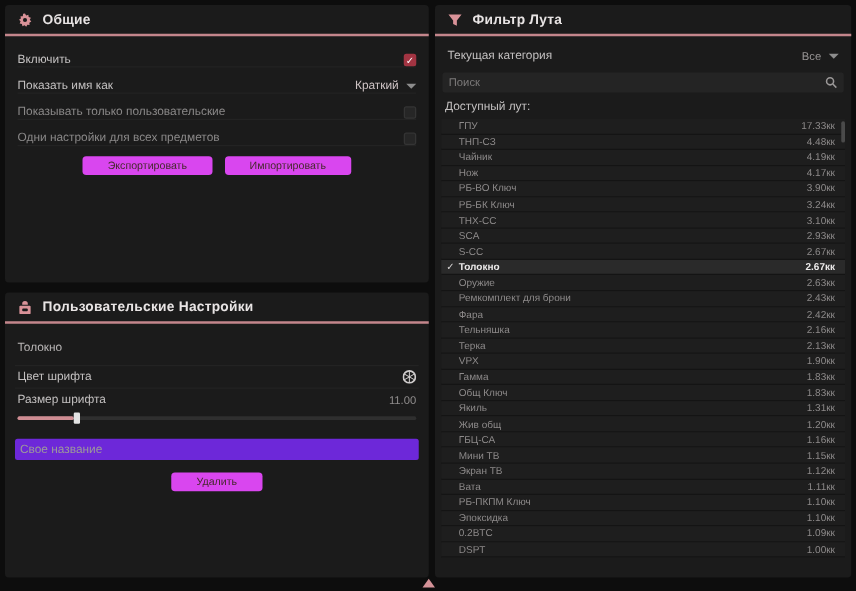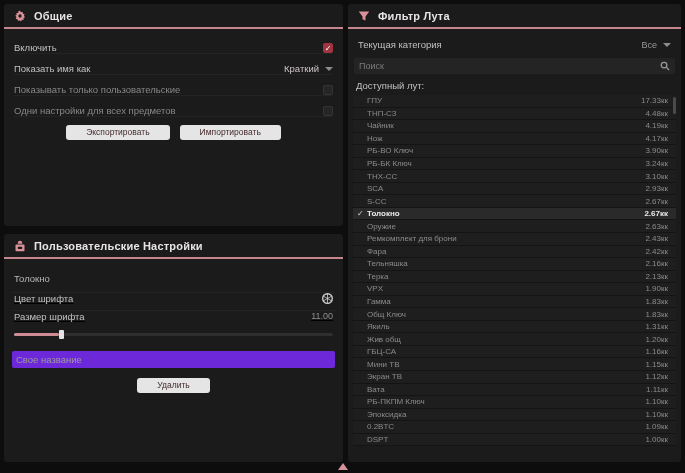--- a/index.html
+++ b/index.html
@@ -26,27 +26,27 @@
   .checkbox { width:10px; height:10px; border-radius:2px; background:#262626;
               border:1px solid #343434; color:#fff; font-size:8px; line-height:9px;
               text-align:center; }
   .checkbox.on { background:#a23442; border-color:#a23442; }
   .dropdown { display:flex; align-items:center; gap:6px; }
   .dd-value { color:#cfc4c5; font-size:9.5px; }
   .dd-value.gray { color:#9a9797; font-size:9px; }
   .chev { width:0; height:0; border-left:4px solid transparent; border-right:4px solid transparent;
           border-top:4px solid #8d8d8d; }
   .btn-row { display:flex; justify-content:center; gap:10px; margin-top:8px; }
-  .btn { background:#e5e5e5; color:#45292c; border:none; border-radius:3px;
+  .btn { background:#d946ef; color:#45292c; border:none; border-radius:3px;
          font-size:8.5px; font-family:inherit; padding:3px 20px; line-height:1.1; }
 
   
   .c-body { padding:8px 8px 0 8px; }
   .c-itemname { color:#b9b6b6; font-size:9.5px; padding:6px 2px 8px 2px; }
-  .c-row { display:flex; align-items:flex-start; height:18px; padding:0 2px; border-top:1px solid #232323;text-decoration:underline; }
+  .c-row { display:flex; align-items:center; height:18px; padding:0 2px; border-top:1px solid #232323; }
   .c-label { color:#c3c0c0; font-size:9.5px; }
   .c-value { color:#8f8c8c; font-size:9px; }
   .slider { position:relative; height:10px; margin:1px 2px 6px 2px; }
   .slider-track { position:absolute; top:4px; left:0; right:0; height:3px; background:#2f2f2f; border-radius:2px; }
   .slider-fill { position:absolute; top:4px; left:0; width:14%; height:3px; background:#cf8d93; border-radius:2px; }
   .slider-handle { position:absolute; top:1px; left:14%; width:5px; height:9px; background:#e3e3e3; border-radius:1px; }
   .c-input { width:100%; height:17px; background:#6d28d9; border:none; border-radius:2px;
              color:#b5b2b2; font-size:9.5px; font-family:inherit; padding:0 4px; margin-top:6px; }
   .c-input::placeholder { color:#9d9a9a; }
   .c-btnrow { display:flex; justify-content:center; margin-top:10px; }

